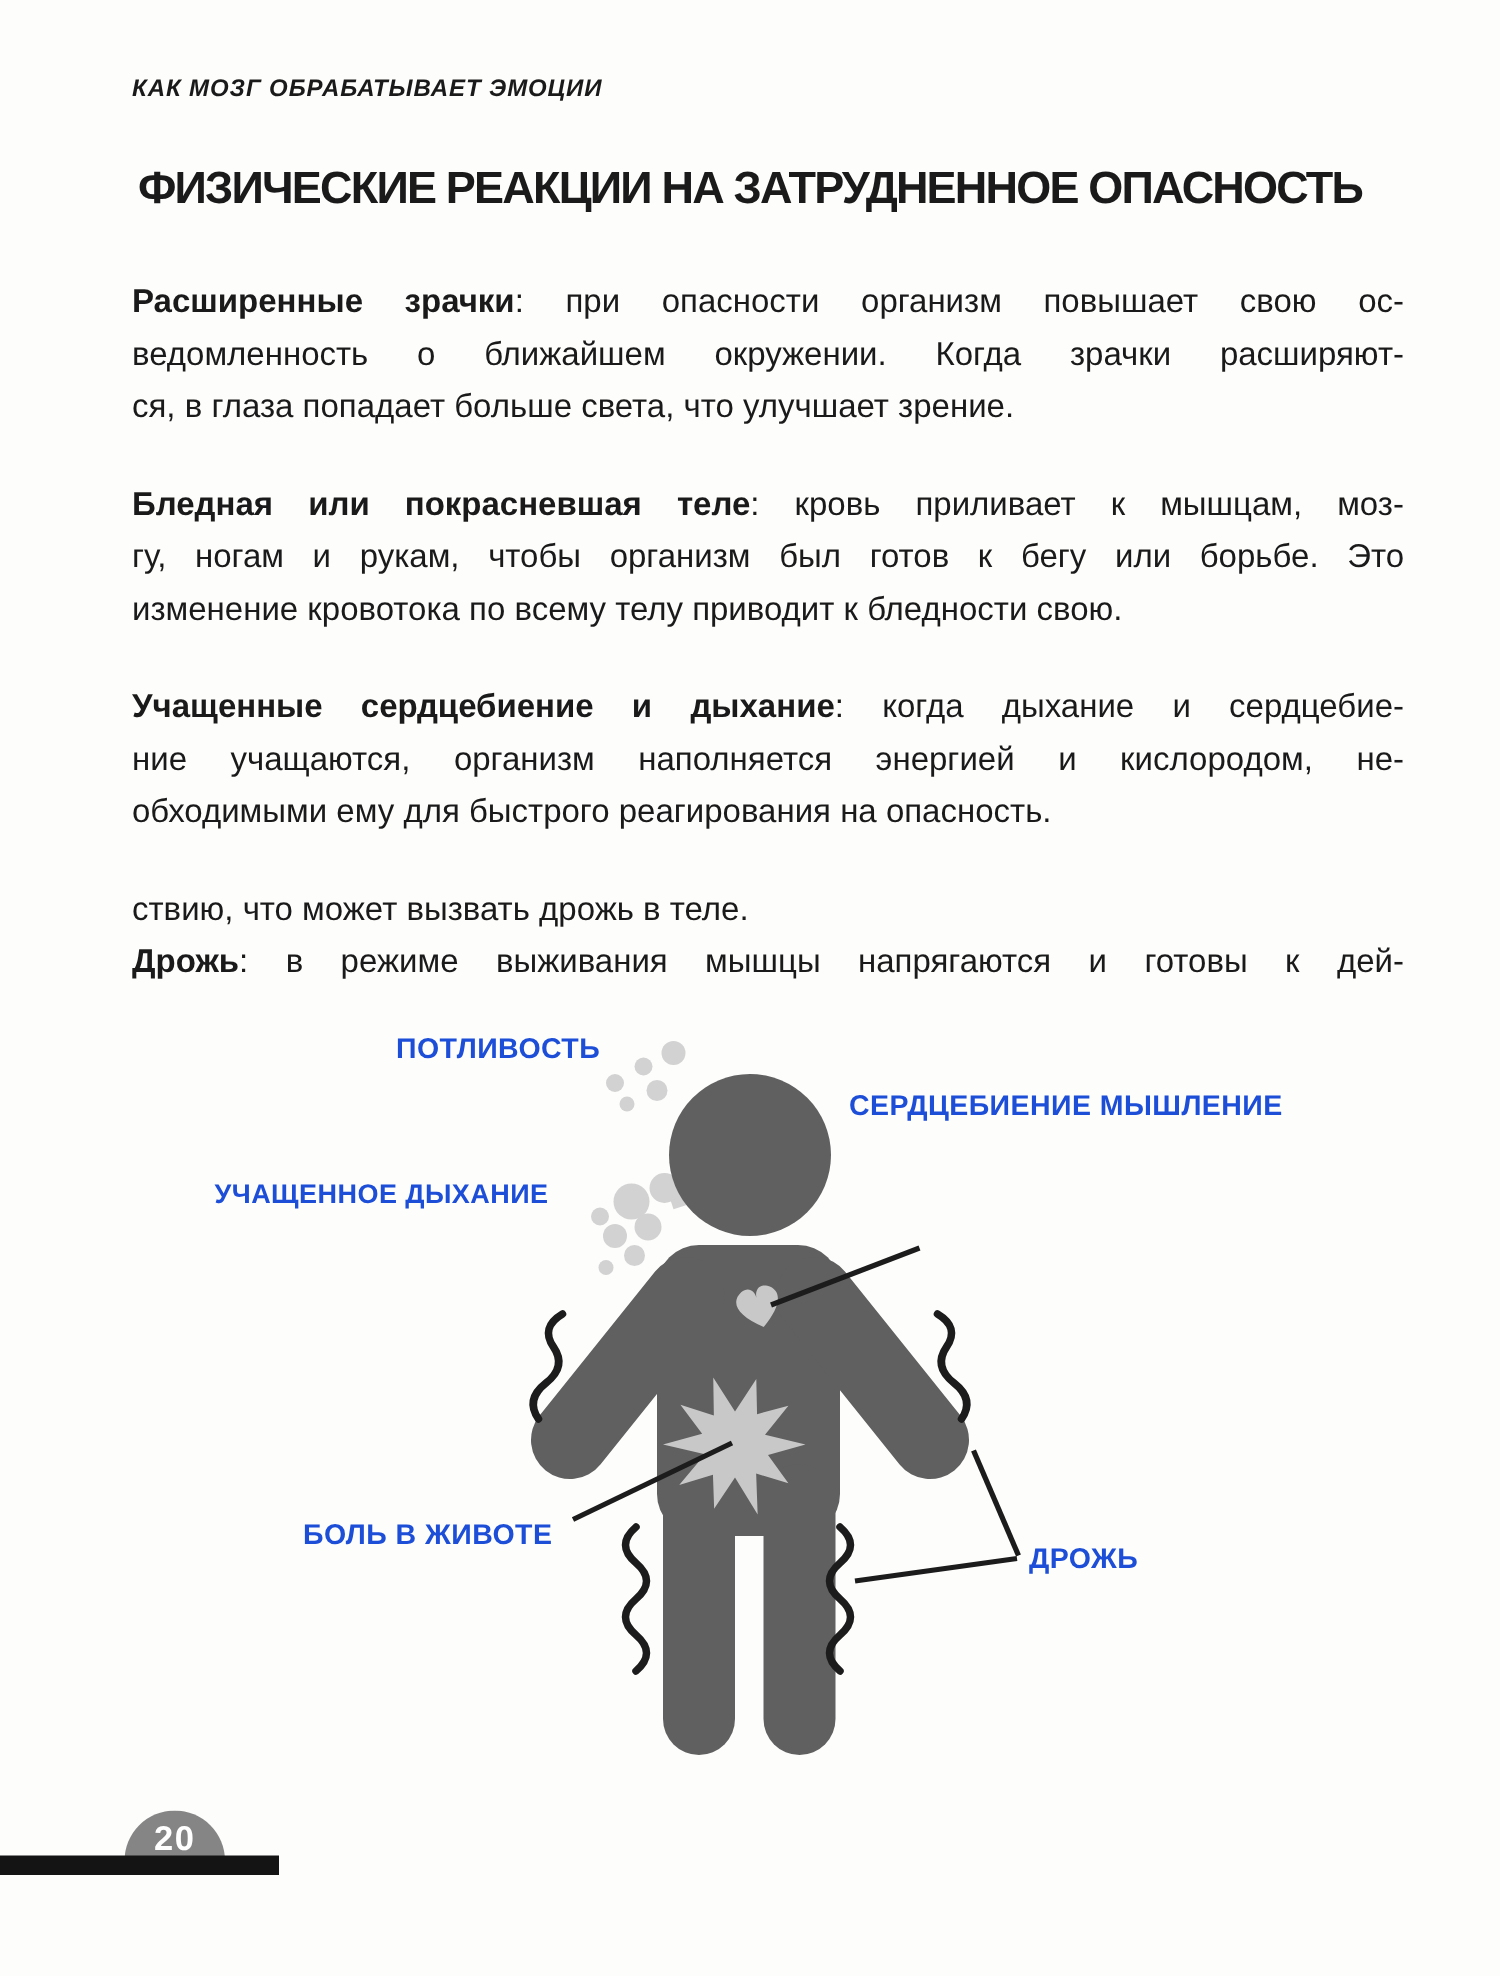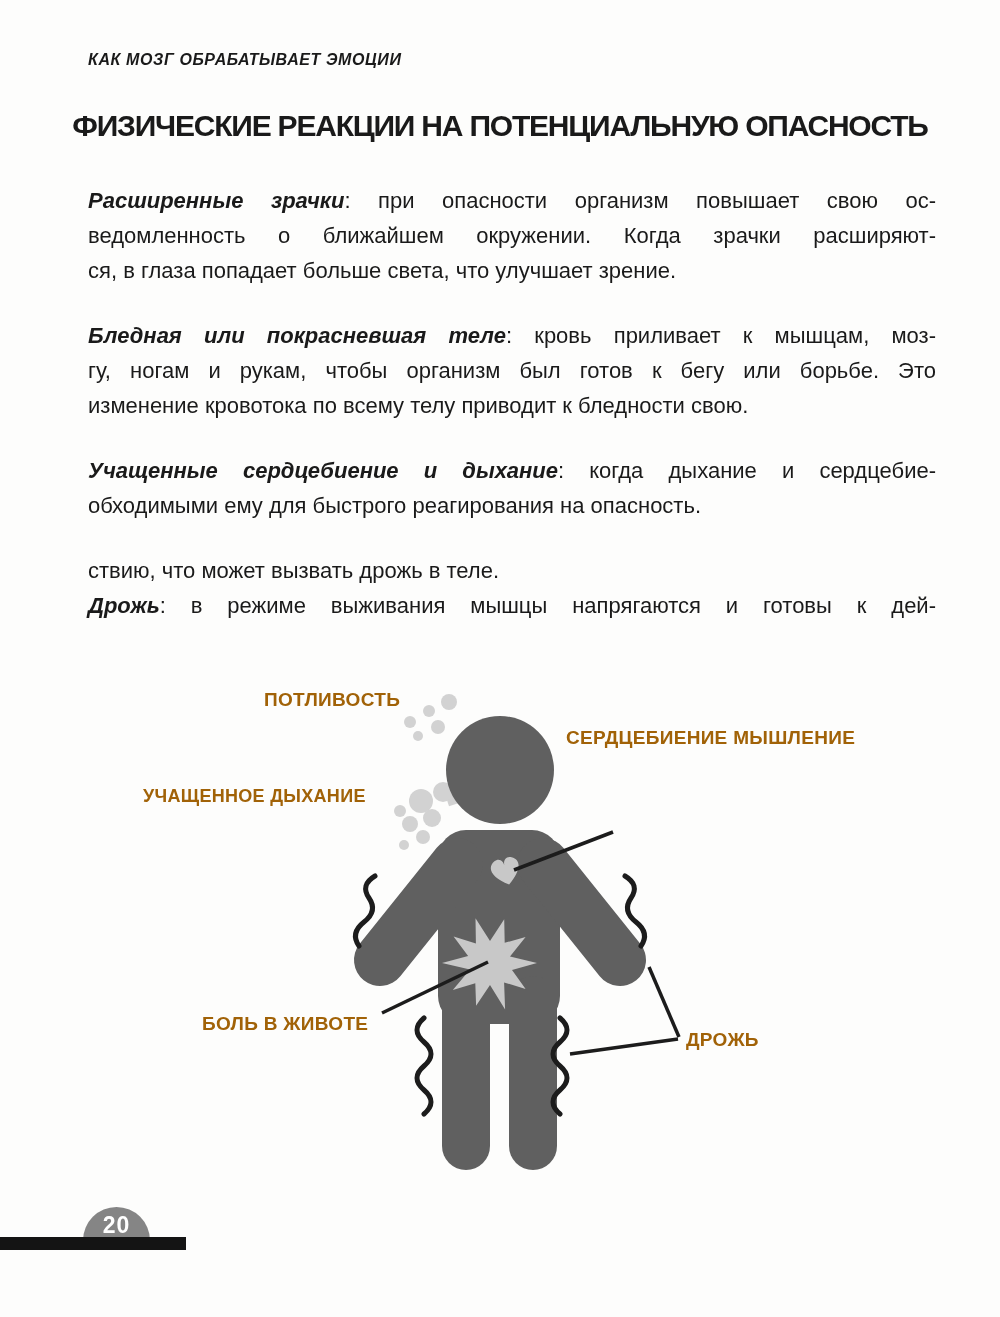--- a/index.html
+++ b/index.html
@@ -18,27 +18,27 @@
     text-align:center; font-size:30px; font-weight:bold; letter-spacing:-1.2px;
     white-space:nowrap;
   }
   .paragraphs {
     position:absolute; left:88px; top:183px; width:848px;
     font-size:22px; line-height:35px;
   }
   .para { margin:0 0 30px 0; }
   .pline { text-align:justify; text-align-last:justify; white-space:normal; }
   .pline.last { text-align-last:left; }
-  .pline b { font-weight:bold;font-style:italic; }
+  .pline b { font-weight:bold; }
 
   .diagram { position:absolute; left:0; top:680px; width:1000px; height:520px; }
   .diagram svg { position:absolute; left:0; top:0; }
   .dlabel {
     position:absolute; font-weight:bold; font-size:19px; letter-spacing:.3px;
-    color:#a16207; white-space:nowrap; line-height:1.1;
+    color:#1d4ed8; white-space:nowrap; line-height:1.1;
   }
   .dlabel.big { font-size:18px; }
 
   .fig        { fill:var(--figure_gray,#606060); }
   .fig-limb   { stroke:var(--figure_gray,#606060); stroke-linecap:round; }
   .arm        { stroke-width:52px; }
   .leg        { stroke-width:48px; }
   .organ      { fill:var(--organ_gray,#c8c8c8); }
   .puff       { fill:var(--light_gray,#d2d2d2); }
   .breath     { stroke:var(--light_gray,#d2d2d2); stroke-width:13px; }
@@ -58,35 +58,36 @@
   .footer-bar {
     position:absolute; left:0; top:1237px; width:186px; height:13px;
     background:var(--footer_black,#141414); z-index:2;
   }
 </style>
 </head>
 <body>
 
 <div class="running-header">КАК МОЗГ ОБРАБАТЫВАЕТ ЭМОЦИИ</div>
 
-<h1 class="page-title">ФИЗИЧЕСКИЕ РЕАКЦИИ НА ПОТЕНЦИАЛЬНУЮ ОПАСНОСТЬ</h1>
+<h1 class="page-title">ФИЗИЧЕСКИЕ РЕАКЦИИ НА ЗАТРУДНЕННОЕ ОПАСНОСТЬ</h1>
 
 <div class="paragraphs">
     <div class="para">
       <div class="pline"><b>Расширенные зрачки</b><span>: при опасности организм повышает свою ос-</span></div>
       <div class="pline"><span>ведомленность о ближайшем окружении. Когда зрачки расширяют-</span></div>
       <div class="pline last"><span>ся, в глаза попадает больше света, что улучшает зрение.</span></div>
     </div>
     <div class="para">
       <div class="pline"><b>Бледная или покрасневшая теле</b><span>: кровь приливает к мышцам, моз-</span></div>
       <div class="pline"><span>гу, ногам и рукам, чтобы организм был готов к бегу или борьбе. Это</span></div>
       <div class="pline last"><span>изменение кровотока по всему телу приводит к бледности свою.</span></div>
     </div>
     <div class="para">
       <div class="pline"><b>Учащенные сердцебиение и дыхание</b><span>: когда дыхание и сердцебие-</span></div>
+      <div class="pline"><span>ние учащаются, организм наполняется энергией и кислородом, не-</span></div>
       <div class="pline last"><span>обходимыми ему для быстрого реагирования на опасность.</span></div>
     </div>
     <div class="para">
       <div class="pline last"><span>ствию, что может вызвать дрожь в теле.</span></div>
       <div class="pline"><b>Дрожь</b><span>: в режиме выживания мышцы напрягаются и готовы к дей-</span></div>
     </div>
   </div>
 
 <div class="diagram">
   <svg width="1000" height="520" viewBox="0 0 1000 520">

